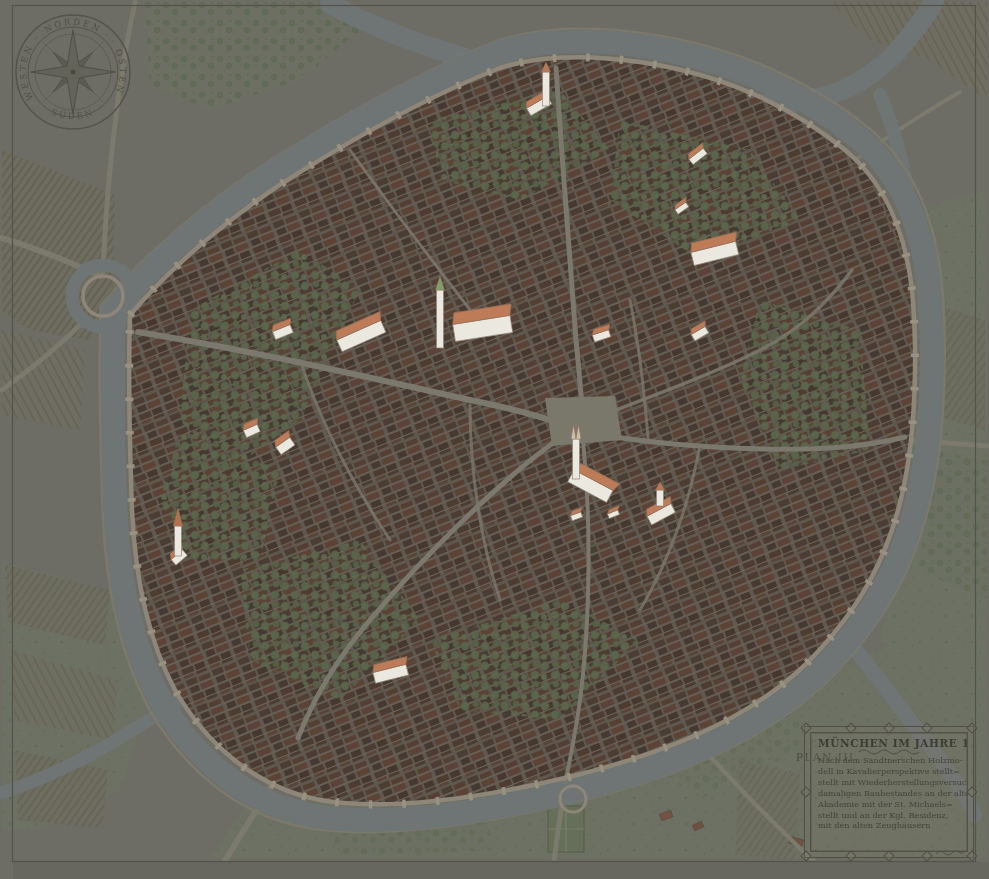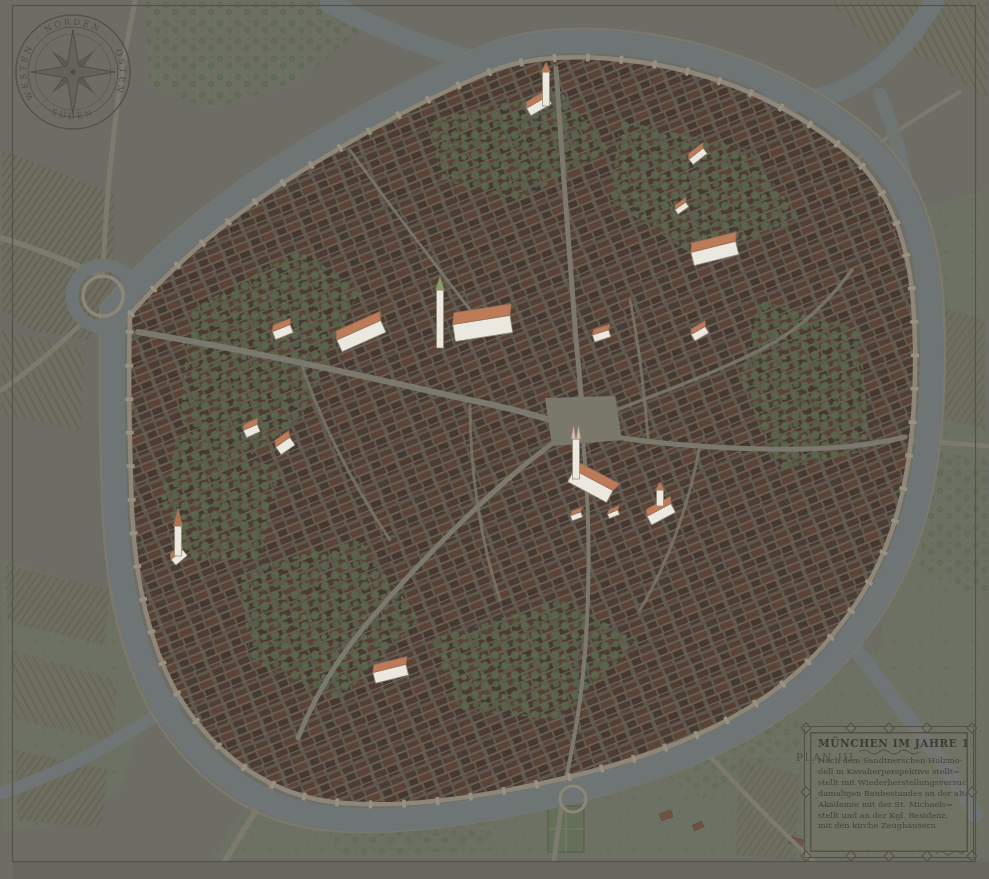--- a/index.html
+++ b/index.html
@@ -361,21 +361,21 @@
     <div class="cartouche-title">MÜNCHEN IM JAHRE 1570·</div>
     <svg class="flourish" width="66" height="6" viewBox="0 0 66 6">
       <path d="M2,3 q5,-4 10,0 t10,0 t10,0 t10,0 t10,0 t10,0" fill="none" stroke="#4a493f" stroke-width="0.9"></path>
     </svg>
     <div class="cartouche-line">Nach dem Sandtnerschen Holzmo-</div>
     <div class="cartouche-line">dell in Kavalierperspektive stellt=</div>
     <div class="cartouche-line">stellt mit Wiederherstellungsversuch des</div>
     <div class="cartouche-line">damaligen Baubestandes an der alten</div>
     <div class="cartouche-line">Akademie mit der St. Michaels=</div>
     <div class="cartouche-line">stellt und an der Kgl. Residenz,</div>
-    <div class="cartouche-line">mit den kirche Zeughäusern</div>
+    <div class="cartouche-line">mit den alten Zeughäusern</div>
   </div>
   <svg class="signature" width="30" height="8" viewBox="0 0 30 8">
     <path d="M1,5 q4,-5 8,-1 t8,0 t8,0 q3,1 4,-2" fill="none" stroke="#4d4c42" stroke-width="0.8"></path>
   </svg>
 </div>
 
 
 
 
 </body></html>

